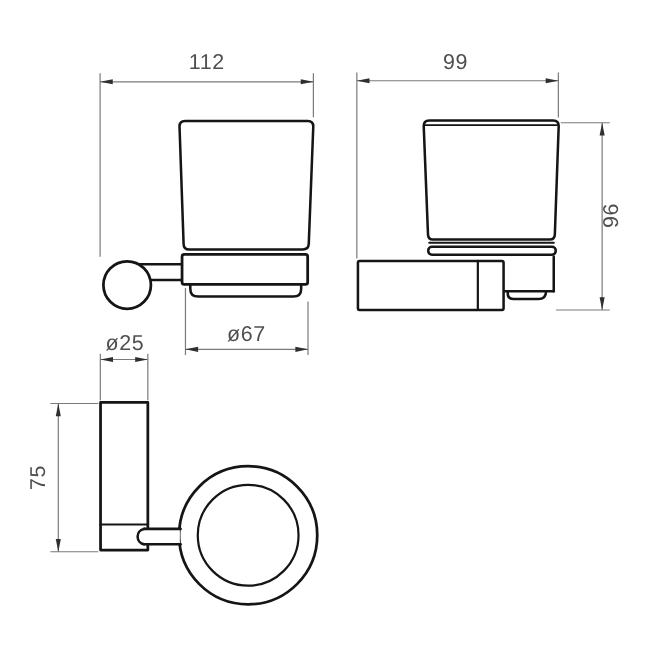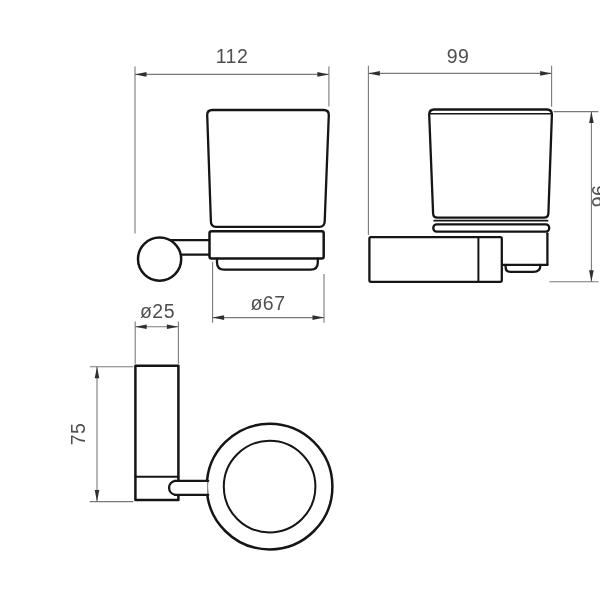--- a/index.html
+++ b/index.html
@@ -2,21 +2,21 @@
 <html style="--line-color: #151515; --dimension-color: #7a7a7a; --dimension-text-color: #4f4f4f; --background-color: #ffffff;"><head>
 <meta charset="utf-8">
 <style>
   :root{
     --line-color:#151515;
     --dimension-color:#7a7a7a;
     --dimension-text-color:#4f4f4f;
     --background-color:#ffffff;
   }
   html,body{margin:0;padding:0;background:var(--background-color);}
-  .stage{width:484px;height:600px;position:relative;background:var(--background-color);margin-left:44px;}
+  .stage{width:484px;height:600px;position:relative;background:var(--background-color);}
   svg{display:block;}
   .obj{fill:none;stroke:var(--line-color);stroke-width:2.3px;stroke-linejoin:round;stroke-linecap:round;}
   .obj.thick{stroke-width:2.5px;}
   .objfill{fill:var(--background-color);}
   .dim{stroke:var(--dimension-color);stroke-width:1.1px;fill:none;stroke-linecap:butt;}
   .arr{fill:#2f2f2f;stroke:none;}
   .dimtext{font-family:"Liberation Sans","DejaVu Sans",sans-serif;font-size:19.5px;font-weight:400;
            fill:var(--dimension-text-color);letter-spacing:0.5px;}
 </style>
 </head>

